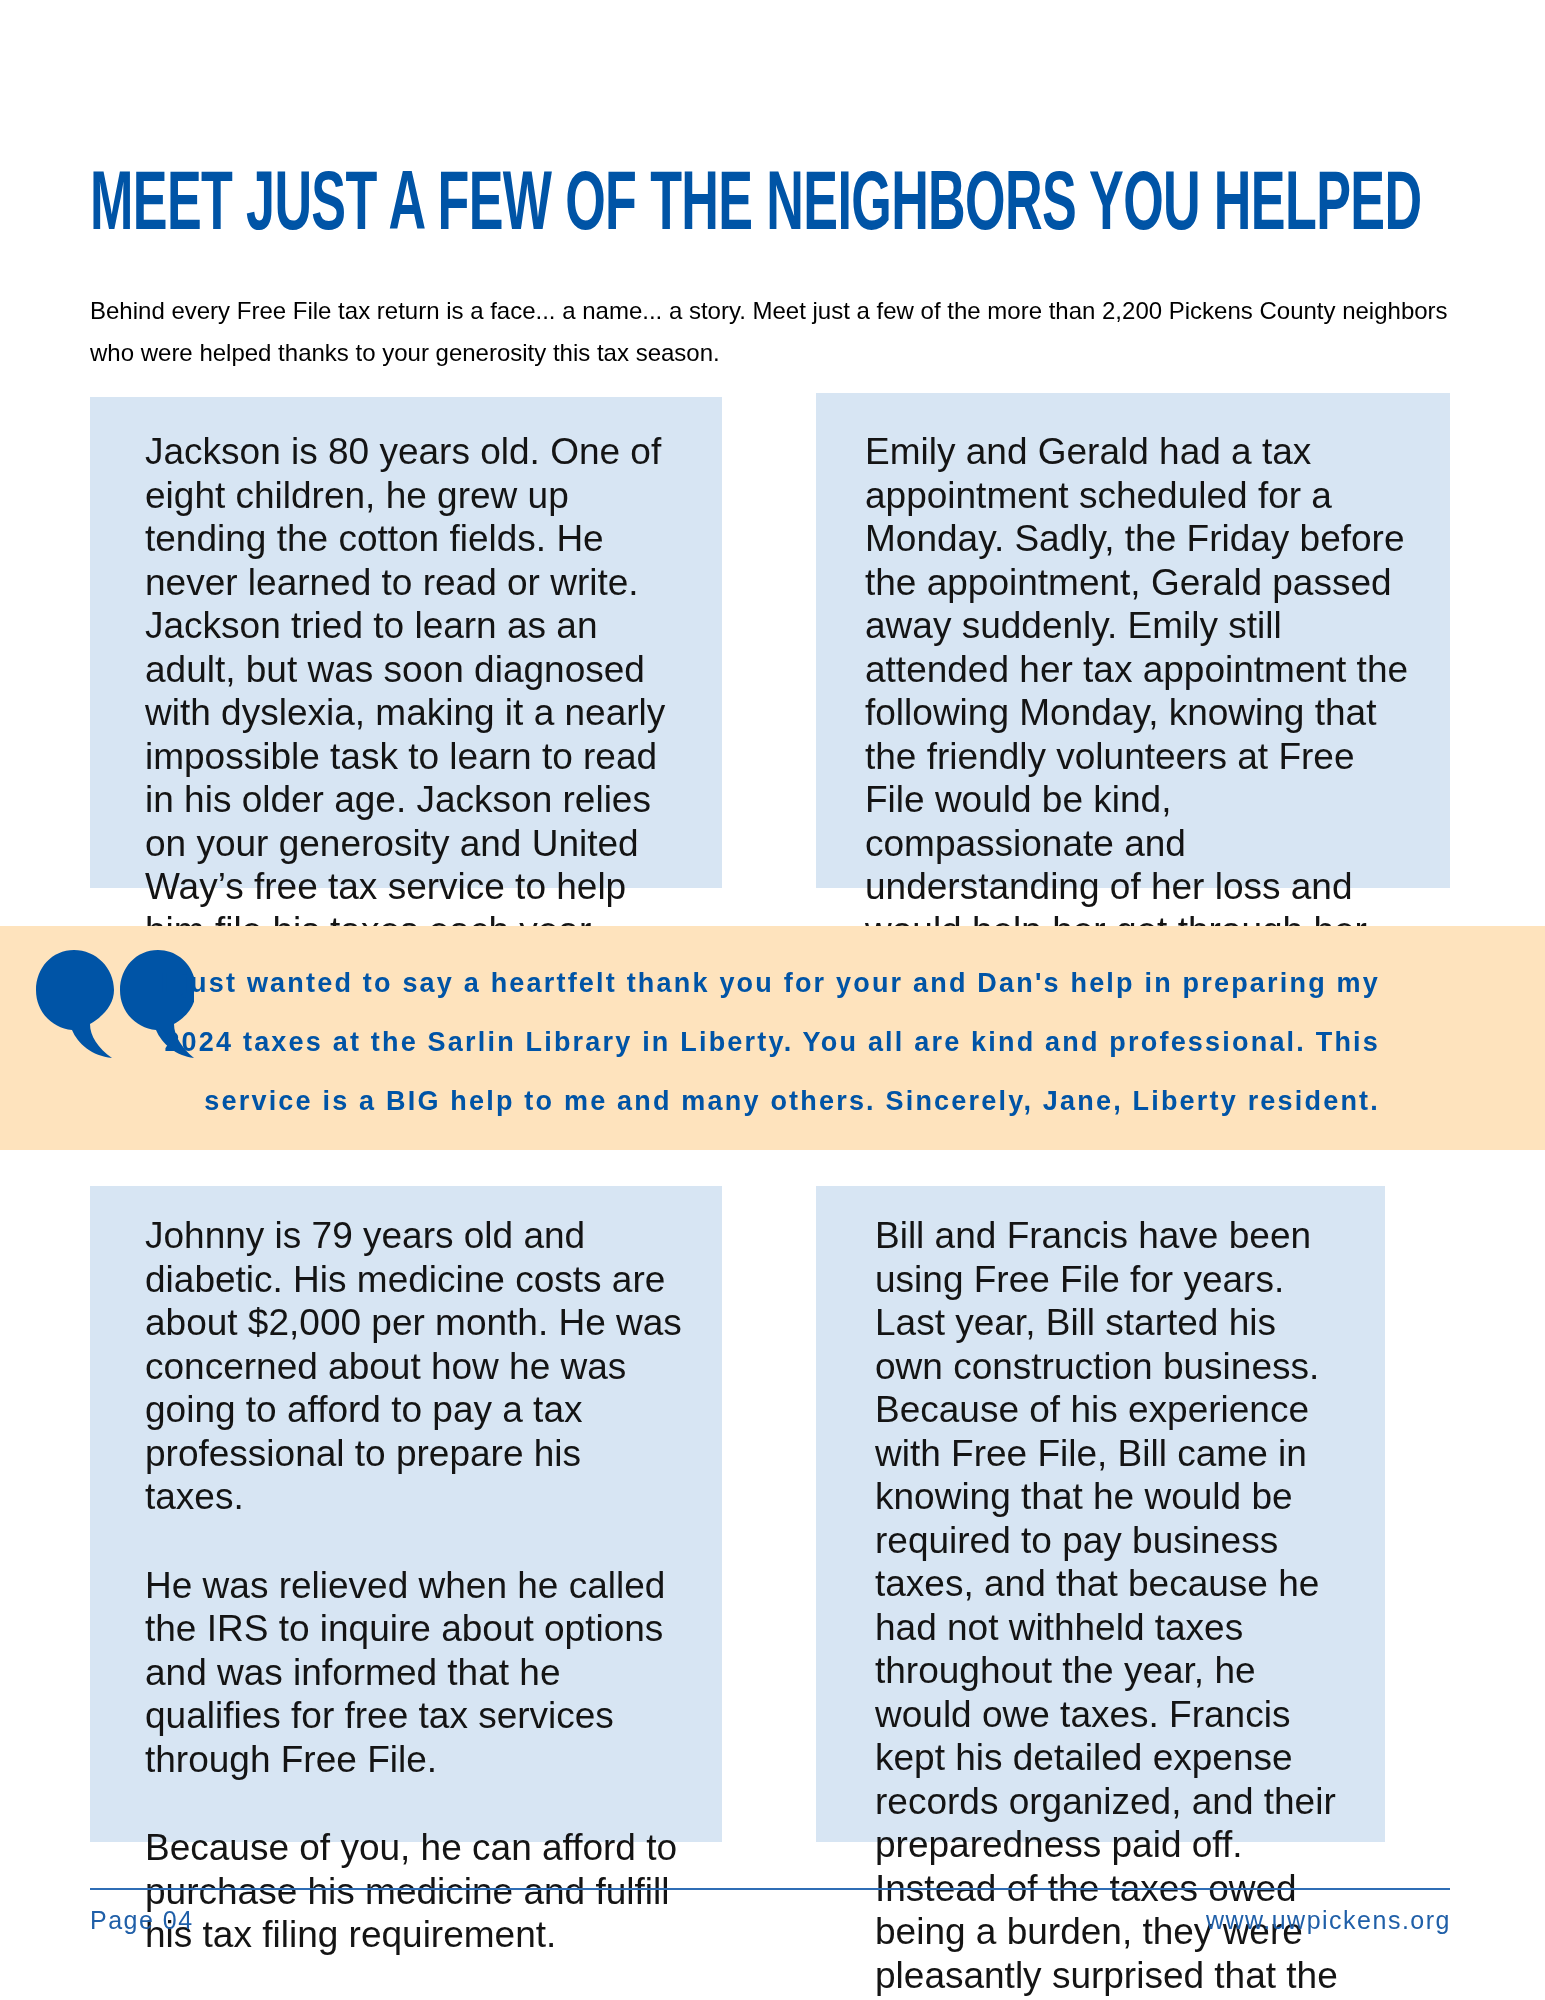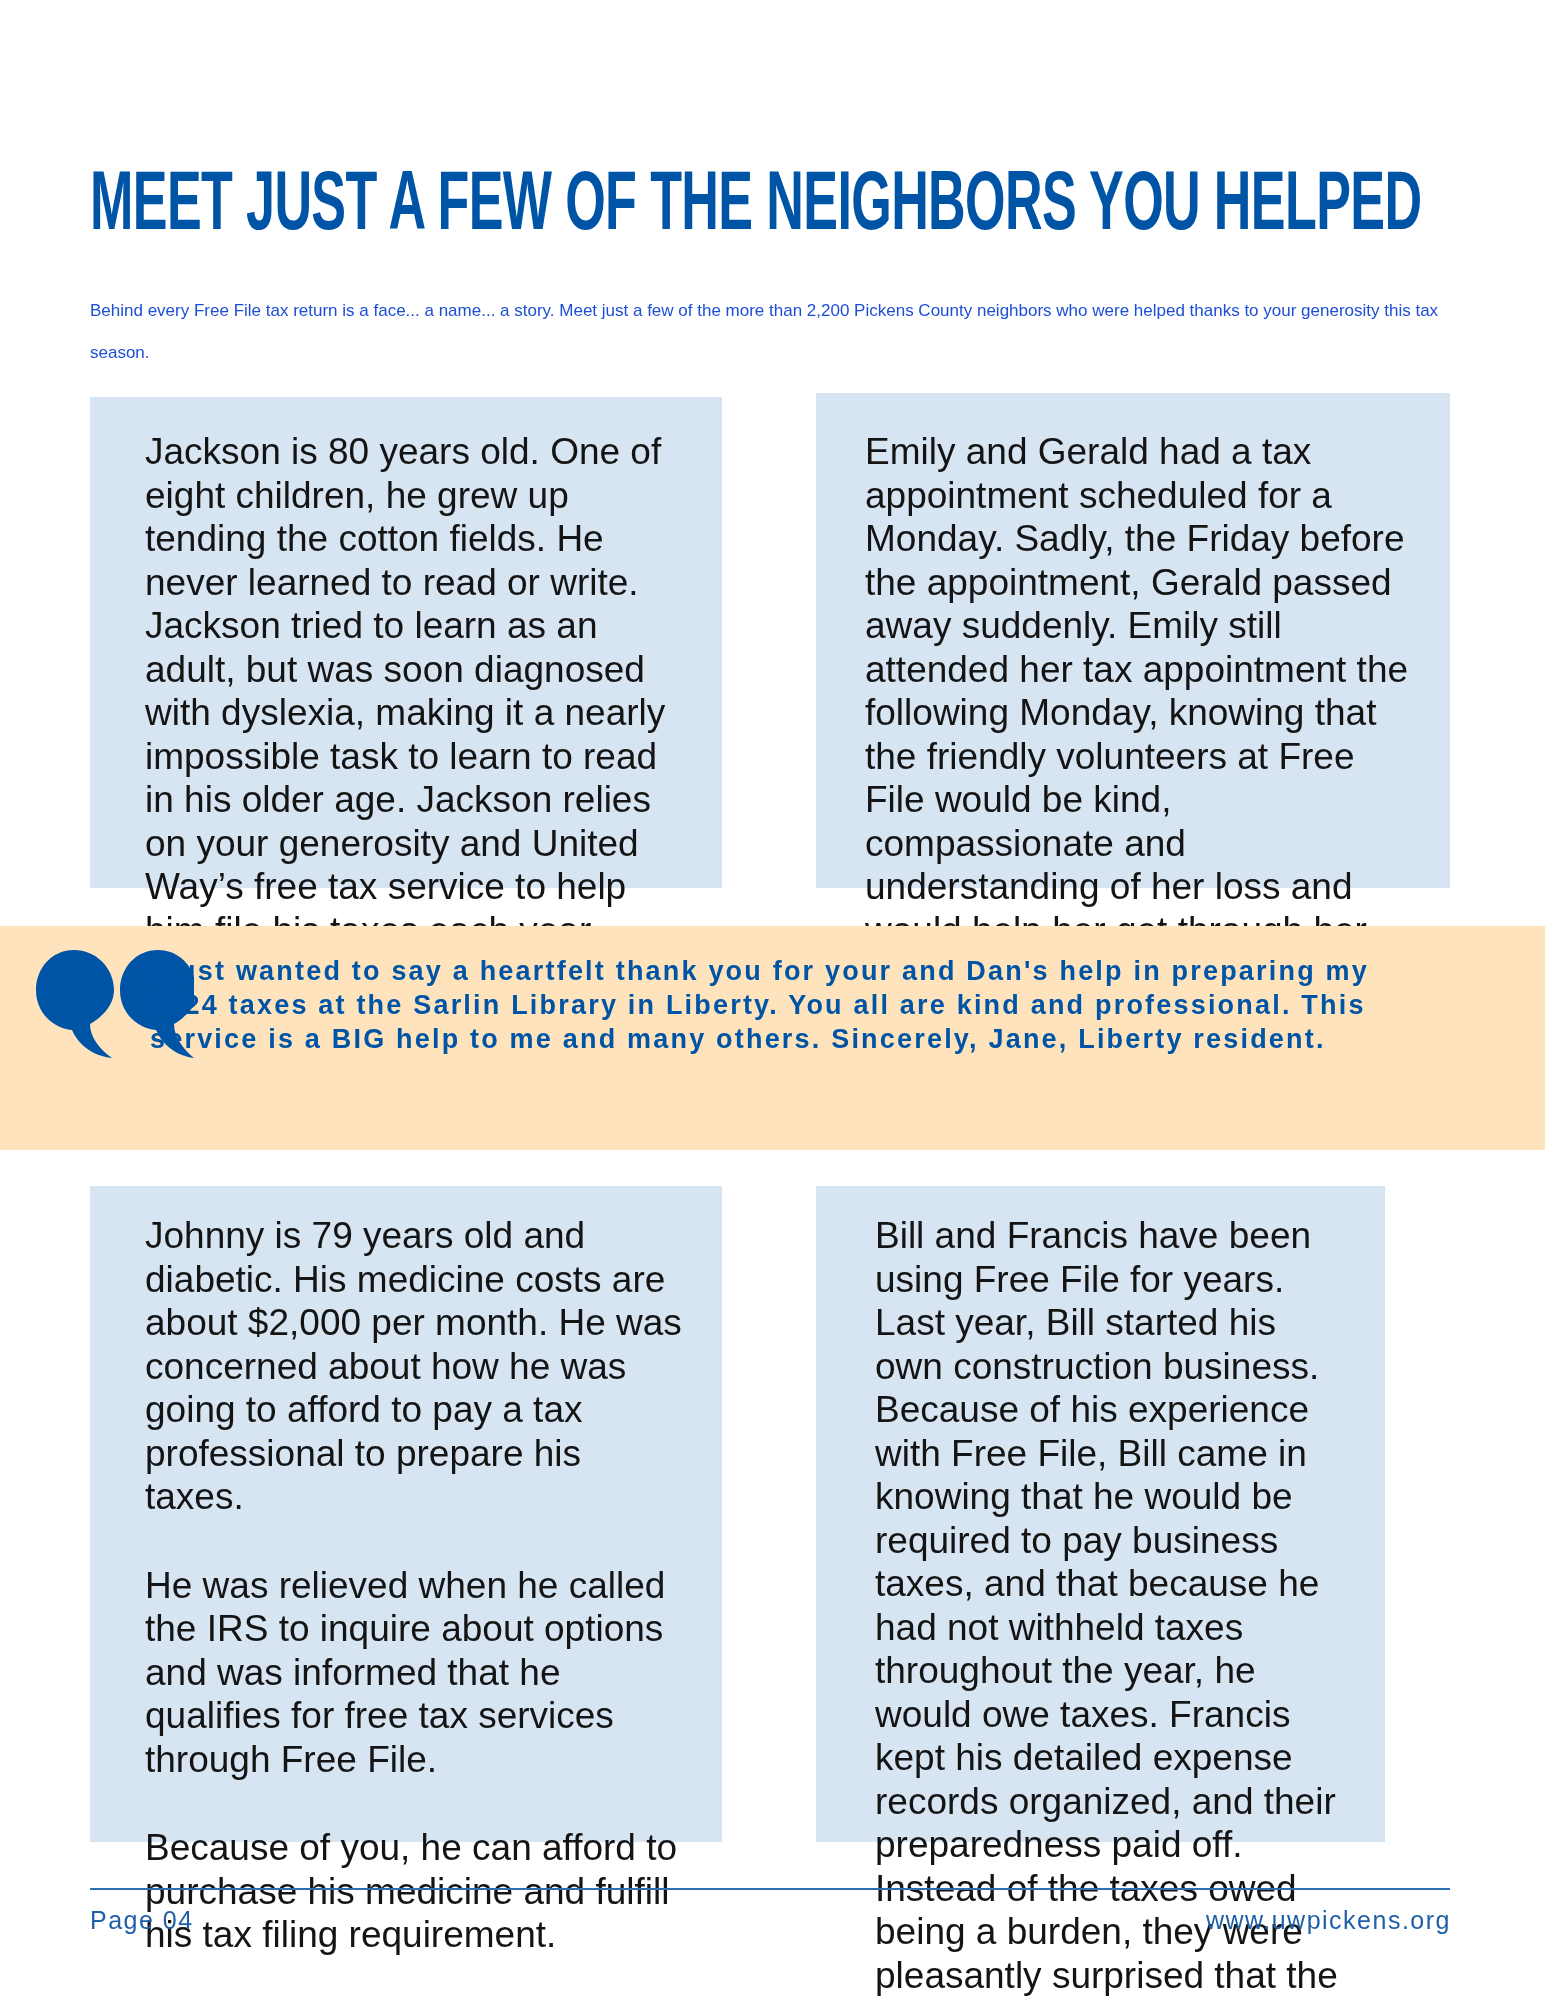--- a/index.html
+++ b/index.html
@@ -29,23 +29,23 @@
       transform: scaleX(0.62);
       transform-origin: left top;
       white-space: nowrap;
     }
     .intro {
       position: absolute;
       left: 90px;
       top: 290px;
       width: 1400px;
       margin: 0;
-      font-size: 17px;
+      font-size: 24px;
       line-height: 42px;
-      color: #1d4ed8;
+      color: #000000;
     }
     .card {
       position: absolute;
       background: #D7E5F3;
       box-sizing: border-box;
     }
     .card p {
       margin: 0;
       font-size: 37px;
       line-height: 43.5px;
@@ -71,24 +71,24 @@
       top: 22px;
       width: 160px;
       height: 112px;
     }
     .quote-text {
       position: absolute;
       left: 150px;
       top: 28px;
       width: 1230px;
       margin: 0;
-      text-align: left;
+      text-align: right;
       font-weight: 700;
       font-size: 27px;
-      line-height: 34px;
+      line-height: 59px;
       letter-spacing: 2.2px;
       color: #0054A6;
     }
     .footer-rule {
       position: absolute;
       left: 90px;
       top: 1888px;
       width: 1360px;
       height: 2px;
       background: #2F6DB5;

